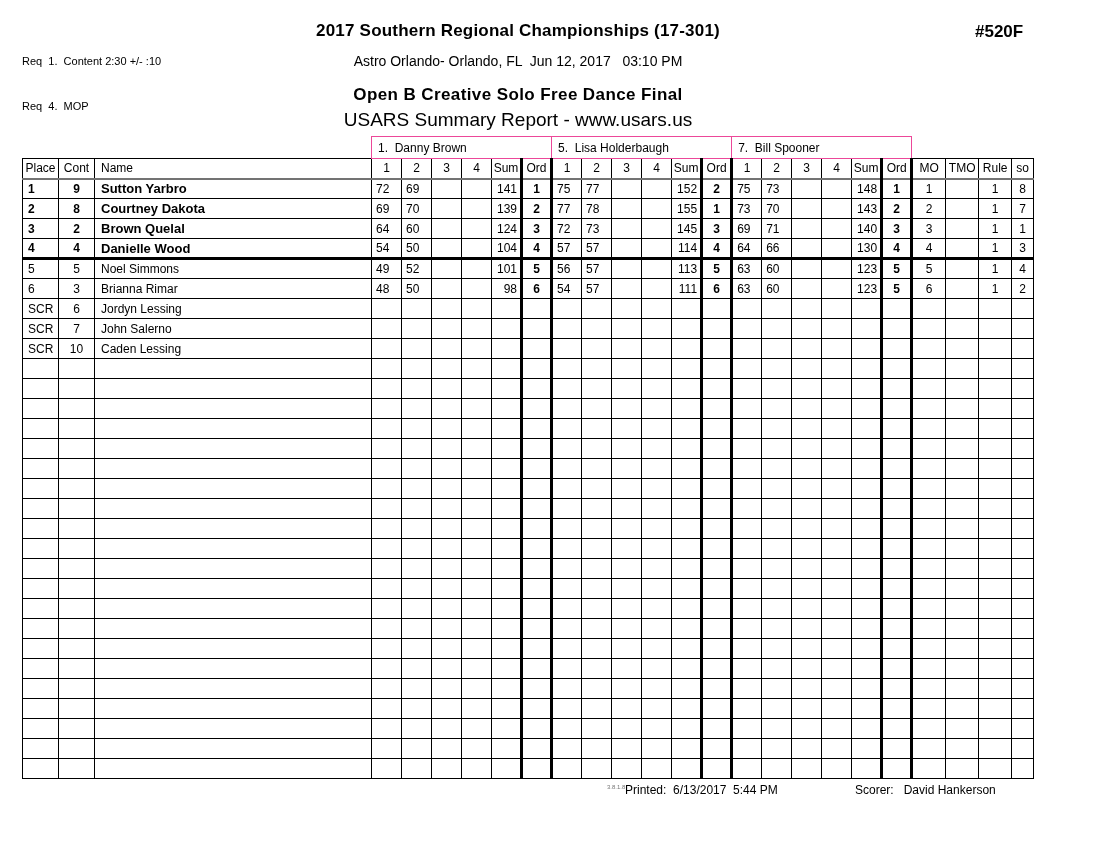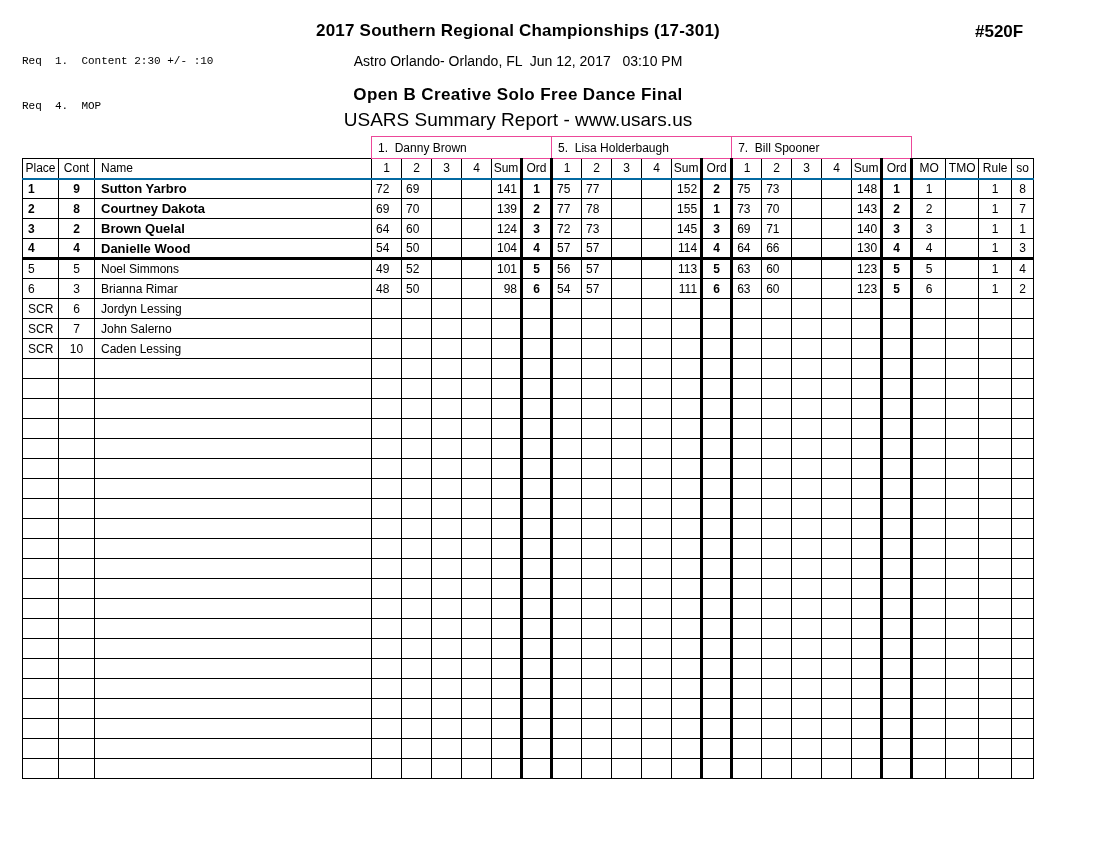--- a/index.html
+++ b/index.html
@@ -1,34 +1,34 @@
 <!DOCTYPE html>
 <html><head>
 <meta charset="utf-8">
 <style>
   * { box-sizing: border-box; }
   html,body { margin:0; padding:0; background:#fff; }
   body { width:1100px; height:850px; font-family:"Liberation Sans", sans-serif; color:#000; }
   .page { position:relative; width:1100px; height:850px; background:#ffffff; overflow:hidden; }
 
-  .req { position:absolute; left:22px; top:24px; font-size:11px; line-height:15px; white-space:pre;font-family:Liberation Mono, monospace; }
+  .req { position:absolute; left:22px; top:24px; font-size:11px; line-height:15px; white-space:pre; }
   .evt-num { position:absolute; left:975px; top:22px; font-size:17px; font-weight:bold; }
 
   .titles { position:absolute; left:0; top:21px; width:1036px; text-align:center; }
   .t1 { font-size:17px; font-weight:bold; letter-spacing:0.2px; }
   .t2 { font-size:14px; margin-top:12px; white-space:pre; }
   .t3 { font-size:17px; font-weight:bold; margin-top:16px; letter-spacing:0.4px; }
   .t4 { font-size:19px; margin-top:4px; }
 
   table.score { position:absolute; left:22px; top:136px; border-collapse:collapse; table-layout:fixed; width:1011px; }
   td { border:1px solid #000; font-size:12px; height:20px; padding:0 1px; overflow:hidden; white-space:nowrap; vertical-align:middle; }
   tr.judge-row td { height:22px; font-size:12px; }
   td.nob { border:none; background:#fff; }
   td.jbox { border:1px solid #ec4899; text-align:left; padding-left:6px; white-space:pre; }
-  td.hd { border-bottom:2px solid #0369a1; }
+  td.hd { border-bottom:2px solid #737373; }
   td.ct { text-align:center; }
   td.lft { text-align:left; padding-left:5px; }
   td.nm { text-align:left; padding-left:6px;margin-top:30px; }
   td.sc { text-align:left; padding-left:4px; }
   td.sum { text-align:right; padding-right:3px; }
   td.ordb { border-left:3px solid #000; border-right:3px solid #000; }
   .bold { font-weight:bold; }
   td.nm.bold { font-size:13px; }
   tr.tb td { border-bottom:3px solid #000; }
 
@@ -927,14 +927,19 @@
           <td class="sum"></td>
           <td class="ct ordb"></td>
           <td class="ct"></td>
           <td class="ct"></td>
           <td class="ct"></td>
           <td class="ct"></td>
         </tr>
       </tbody>
     </table>
 
+  <div class="footer">
+    <span class="ver">3.8.1.8</span>
+    <span class="printed">Printed:  6/13/2017  5:44 PM</span>
+    <span class="scorer">Scorer:   David Hankerson</span>
+  </div>
 
 </div>
 
 </body></html>

